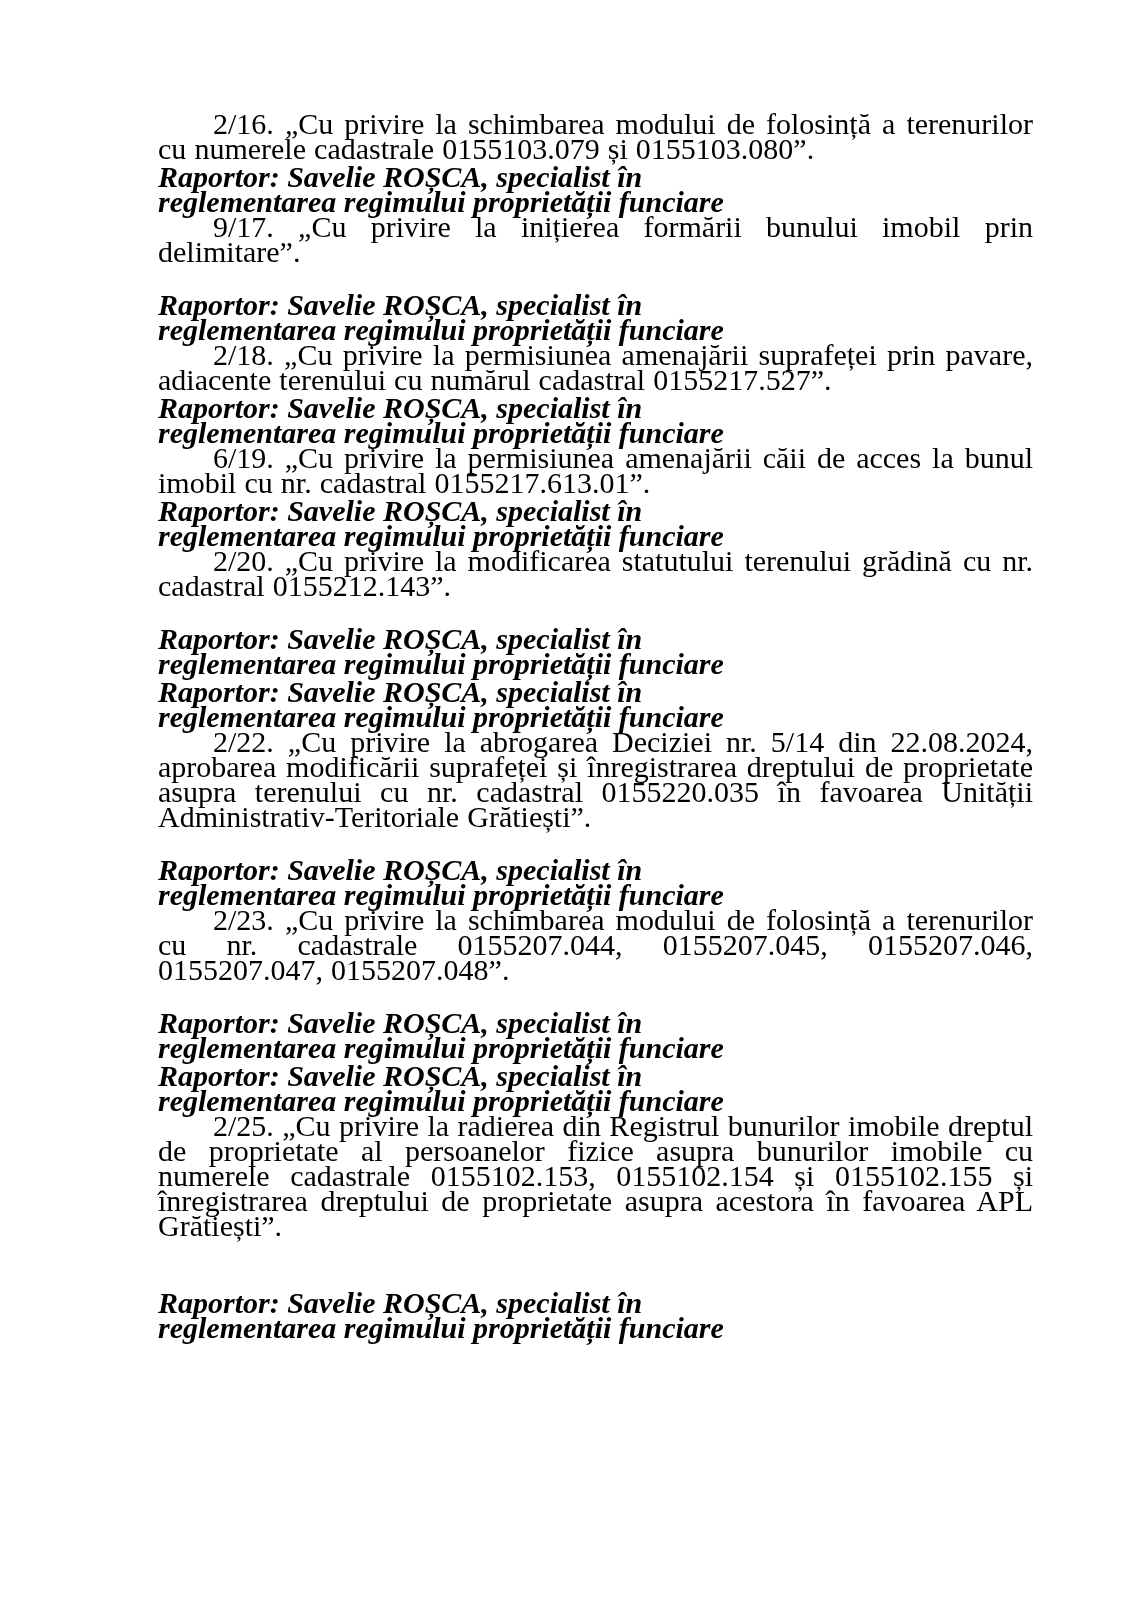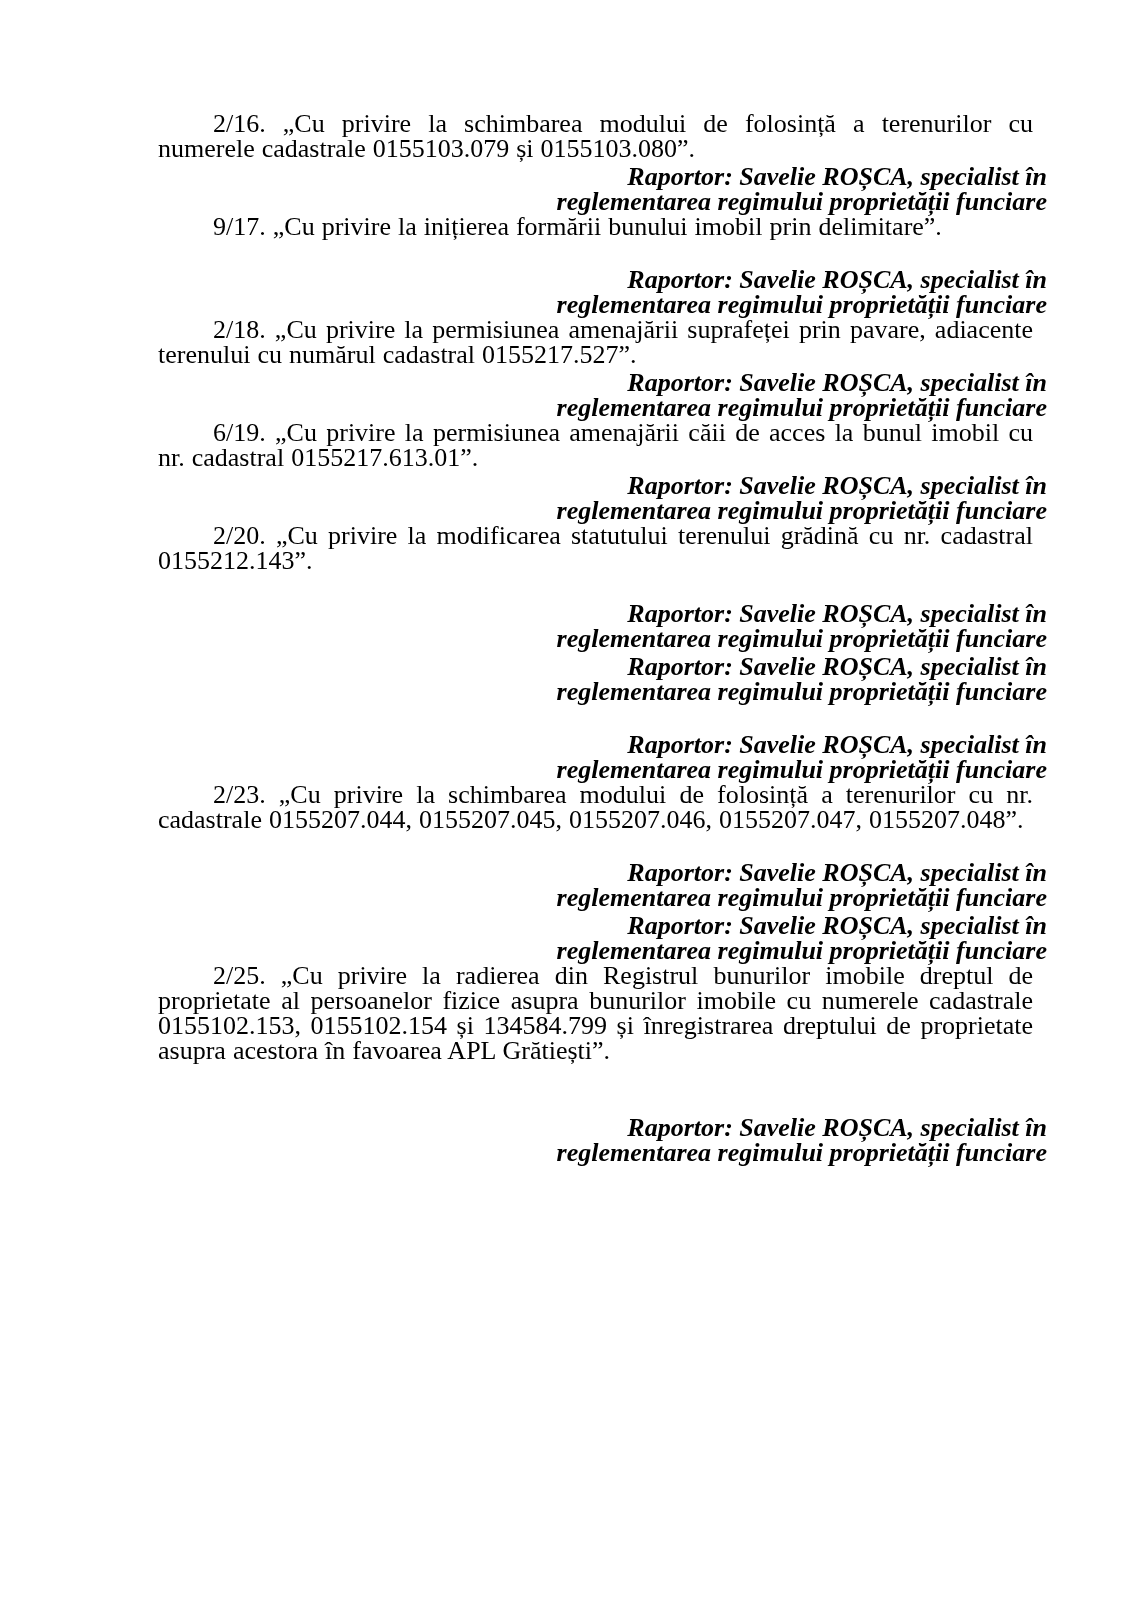--- a/index.html
+++ b/index.html
@@ -9,36 +9,36 @@
   }
   .page {
     position: relative;
     width: 1131px;
     height: 1600px;
     box-sizing: border-box;
     padding: 111px 84px 0 158px;
     background: #ffffff;
     color: #000000;
     font-family: "Liberation Serif", "DejaVu Serif", serif;
-    font-size: 26px;
+    font-size: 30px;
     line-height: 25px;
     overflow: hidden;
   }
   p.item {
     margin: 0;
     text-align: justify;
     text-indent: 55px;
     padding-right: 14px;
     word-spacing: 0.02em;
   }
   .raportor {
     margin: 0;
     font-weight: bold;
     font-style: italic;
-    text-align: right;
+    text-align: left;
   }
   .raportor-line {
     display: block;
   }
   
   .gap-first  { margin-top: 0; }
   .gap-none   { margin-top: 3px; }
   .gap-small  { margin-top: 21px; }
   .gap-medium { margin-top: 28px; }
   .gap-large  { margin-top: 35px; }
@@ -70,31 +70,32 @@
   </div>
     <p class="item gap-small">2/20. „Cu privire la modificarea statutului terenului grădină cu nr. cadastral 0155212.143”.</p>
     <div class="raportor gap-medium">
     <span class="raportor-line">Raportor: Savelie ROȘCA, specialist în</span>
     <span class="raportor-line">reglementarea regimului proprietății funciare</span>
   </div>
     <div class="raportor gap-none">
     <span class="raportor-line">Raportor: Savelie ROȘCA, specialist în</span>
     <span class="raportor-line">reglementarea regimului proprietății funciare</span>
   </div>
+    <p class="item gap-small">2/22. „Cu privire la abrogarea Deciziei nr. 5/14 din 22.08.2024, aprobarea modificării suprafeței și înregistrarea dreptului de proprietate asupra terenului cu nr. cadastral 0155220.035 în favoarea Unității Administrativ-Teritoriale Grătiești”.</p>
     <div class="raportor gap-medium">
     <span class="raportor-line">Raportor: Savelie ROȘCA, specialist în</span>
     <span class="raportor-line">reglementarea regimului proprietății funciare</span>
   </div>
     <p class="item gap-small">2/23. „Cu privire la schimbarea modului de folosință a terenurilor cu nr. cadastrale 0155207.044, 0155207.045, 0155207.046, 0155207.047, 0155207.048”.</p>
     <div class="raportor gap-medium">
     <span class="raportor-line">Raportor: Savelie ROȘCA, specialist în</span>
     <span class="raportor-line">reglementarea regimului proprietății funciare</span>
   </div>
     <div class="raportor gap-none">
     <span class="raportor-line">Raportor: Savelie ROȘCA, specialist în</span>
     <span class="raportor-line">reglementarea regimului proprietății funciare</span>
   </div>
-    <p class="item gap-large">2/25. „Cu privire la radierea din Registrul bunurilor imobile dreptul de proprietate al persoanelor fizice asupra bunurilor imobile cu numerele cadastrale 0155102.153, 0155102.154 și 134584.799 și înregistrarea dreptului de proprietate asupra acestora în favoarea APL Grătiești”.</p>
+    <p class="item gap-large">2/25. „Cu privire la radierea din Registrul bunurilor imobile dreptul de proprietate al persoanelor fizice asupra bunurilor imobile cu numerele cadastrale 0155102.153, 0155102.154 și 0155102.155 și înregistrarea dreptului de proprietate asupra acestora în favoarea APL Grătiești”.</p>
     <div class="raportor gap-xlarge">
     <span class="raportor-line">Raportor: Savelie ROȘCA, specialist în</span>
     <span class="raportor-line">reglementarea regimului proprietății funciare</span>
   </div>
   </main>
 
 </body></html>

